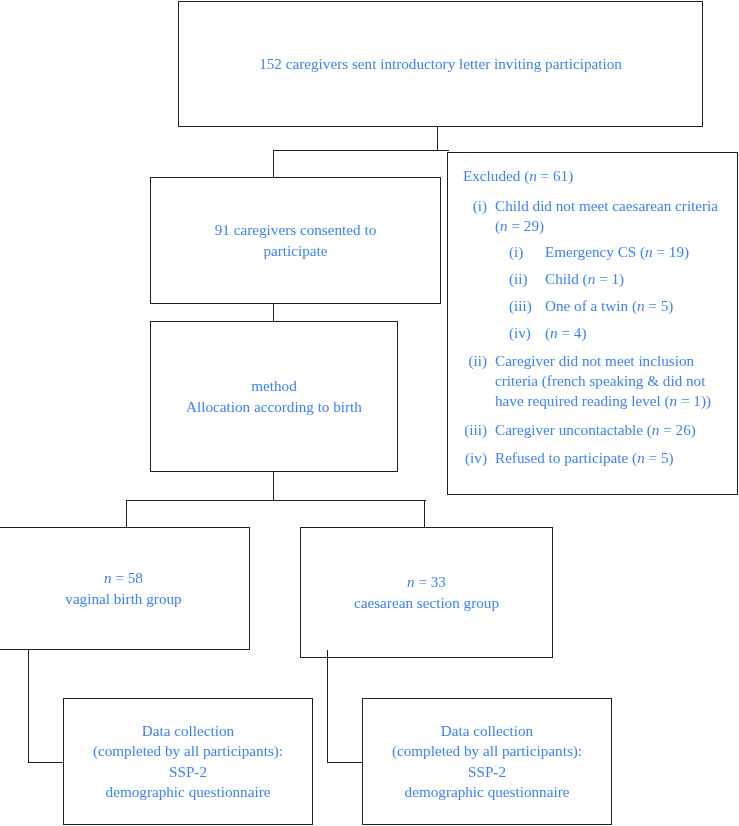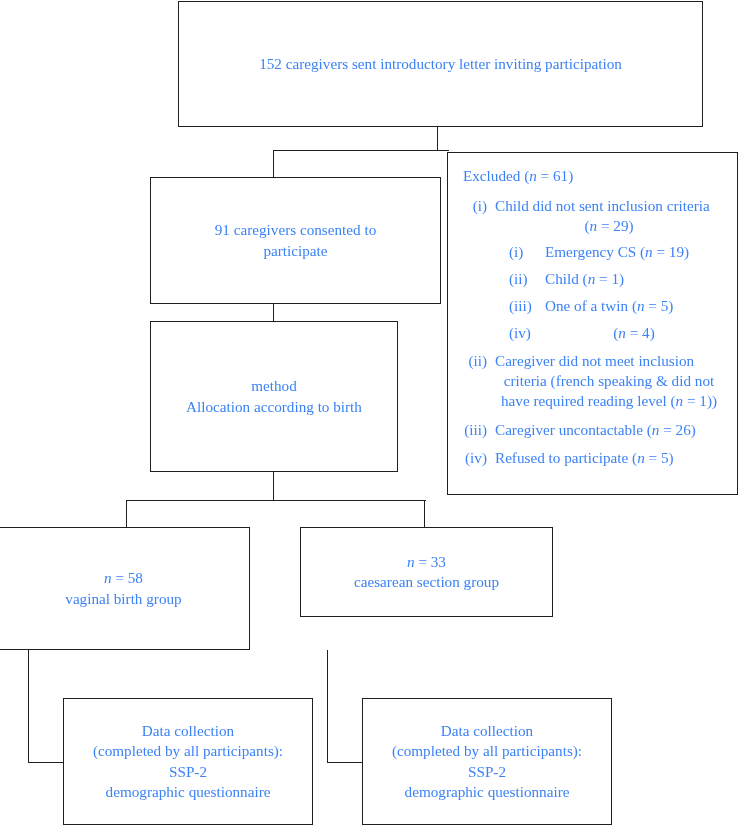--- a/index.html
+++ b/index.html
@@ -70,21 +70,21 @@
   .ex-sub > .mark {
     position: absolute;
     left: 0;
     top: 0;
     width: 33px;
     text-align: left;
     box-sizing: border-box;
   }
   .ex-sublist { margin: 6px 0 8px 0; }
   .ital { font-style: italic; }
-  .cont { display: block; text-align: center; }
+  .cont { display: block; }
 </style>
 </head>
 <body>
 
 <div id="canvas">
 
   <div class="box" id="top-box" style="left:178px; top:1px; width:525px; height:126px;">
     <span class="lines">
       <span class="line">152 caregivers sent introductory letter inviting participation</span>
     </span>
@@ -116,21 +116,21 @@
   <div class="conn-v" style="left:424px; top:500px; height:28px;"></div>
 
   <div class="box" id="excluded-box" style="left:447px; top:152px; width:291px; height:343px;">
 
     <div class="ex-head">
       <span>Excluded (</span><span class="ital">n</span><span> = 61)</span>
     </div>
 
     <div class="ex-item">
       <span class="mark">(i)</span>
-      <span>Child did not sent inclusion criteria</span>
+      <span>Child did not meet caesarean criteria</span>
       <span class="cont">
         <span>(</span><span class="ital">n</span><span> = 29)</span>
       </span>
 
       <div class="ex-sublist">
 
         <div class="ex-sub">
           <span class="mark">(i)</span>
           <span>Emergency CS (</span><span class="ital">n</span><span> = 19)</span>
         </div>
@@ -176,21 +176,21 @@
 
   </div>
 
   <div class="box" id="vaginal-group-box" style="left:-3px; top:527px; width:253px; height:123px;">
     <span class="lines">
       <span class="line"><span class="ital">n</span><span> = 58</span></span>
       <span class="line">vaginal birth group</span>
     </span>
   </div>
 
-  <div class="box" id="caesarean-group-box" style="left:300px; top:527px; width:253px; height:90px;">
+  <div class="box" id="caesarean-group-box" style="left:300px; top:527px; width:253px; height:131px;">
     <span class="lines">
       <span class="line"><span class="ital">n</span><span> = 33</span></span>
       <span class="line">caesarean section group</span>
     </span>
   </div>
 
   <div class="conn-v" style="left:28px; top:650px; height:113px;"></div>
   <div class="conn-h" style="left:28px; top:762px; width:37px;"></div>
 
   <div class="conn-v" style="left:327px; top:650px; height:113px;"></div>

